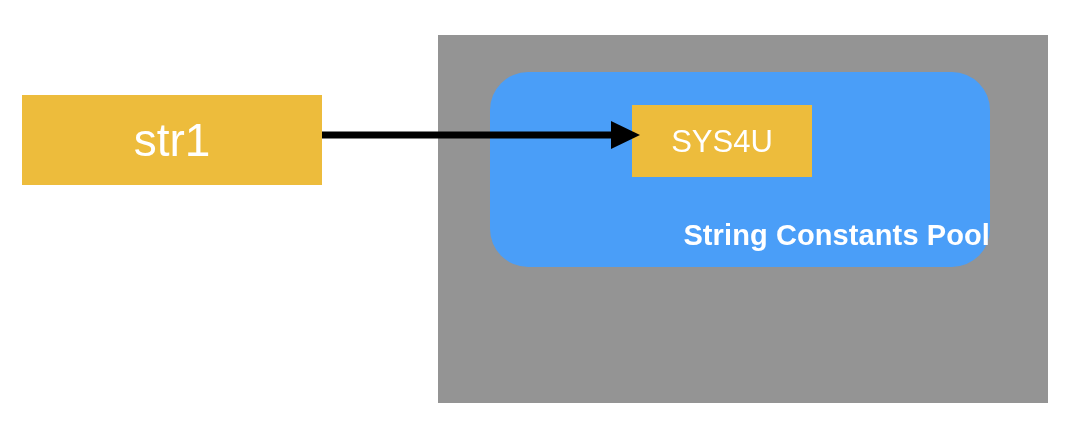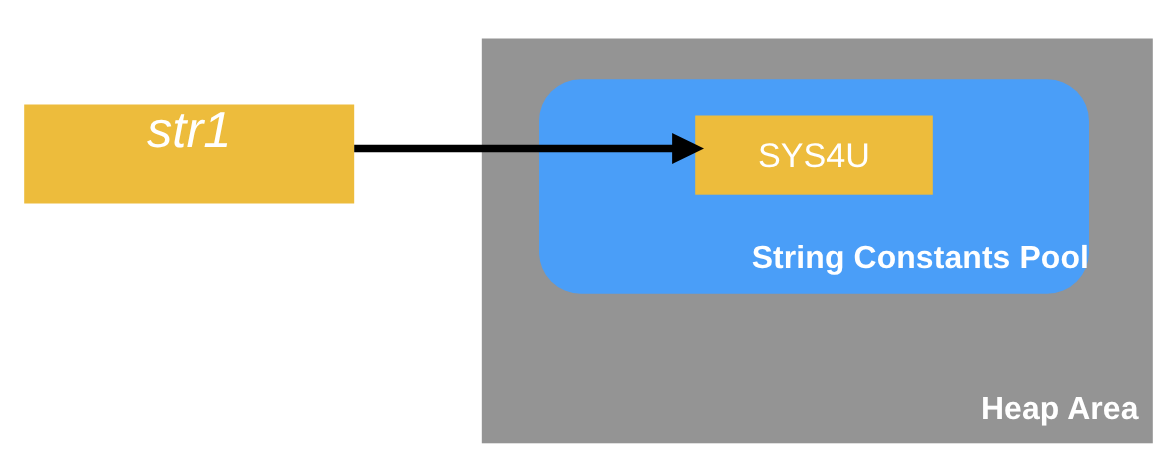--- a/index.html
+++ b/index.html
@@ -62,21 +62,21 @@
     line-height: 1;
     letter-spacing: 0.1px;
     white-space: nowrap;
   }
 
   
   .interned-box {
     position: absolute;
     left: 142px;  
     top: 33px;    
-    width: 216px; 
+    width: 180px; 
     height: 72px; 
     background: #edbc3c;
     display: flex;
     align-items: center;
     justify-content: center;
   }
   .interned-box-label {
     color: #ffffff;
     font-size: 31px;
     font-weight: normal;
@@ -86,22 +86,22 @@
 
   
   .var-box {
     position: absolute;
     left: 22px;
     top: 95px;
     width: 300px;
     height: 90px;
     background: #edbc3c;
     display: flex;
+    align-items: center;
     justify-content: center;
-    font-style: italic;
   }
   .var-box-label {
     color: #ffffff;
     font-size: 46px;
     font-weight: normal;
     line-height: 1;
     white-space: nowrap;
   }
 
   
@@ -123,21 +123,20 @@
 
     <div class="scp">
 
       <div class="interned-box">
         <span class="interned-box-label">SYS4U</span>
       </div>
 
       <div class="scp-label">String Constants Pool</div>
     </div>
 
-    <div class="heap-area-label">Heap Area</div>
   </div>
 
   <div class="var-box">
     <span class="var-box-label">str1</span>
   </div>
 
   <svg class="ref-arrow" viewBox="0 0 322 46" width="322" height="46">
     <line x1="4" y1="23" x2="296" y2="23" stroke="#000000" stroke-width="7"></line>
     <polygon points="293,9 322,23 293,37" fill="#000000"></polygon>
   </svg>

